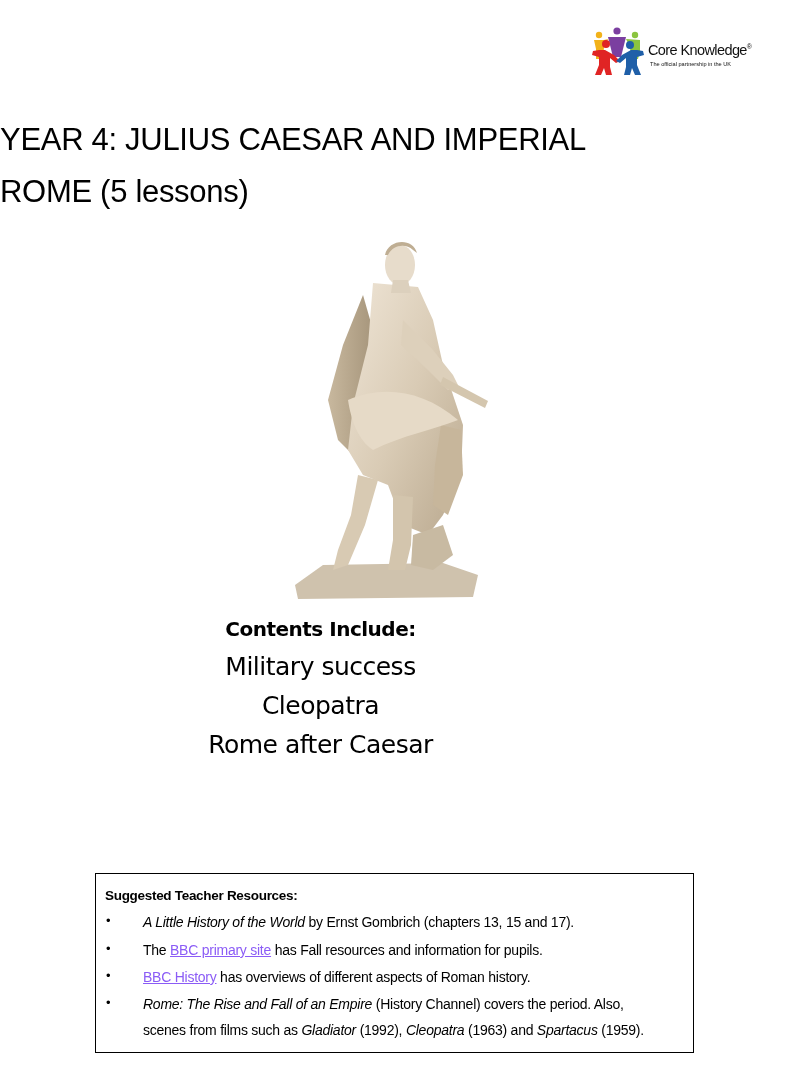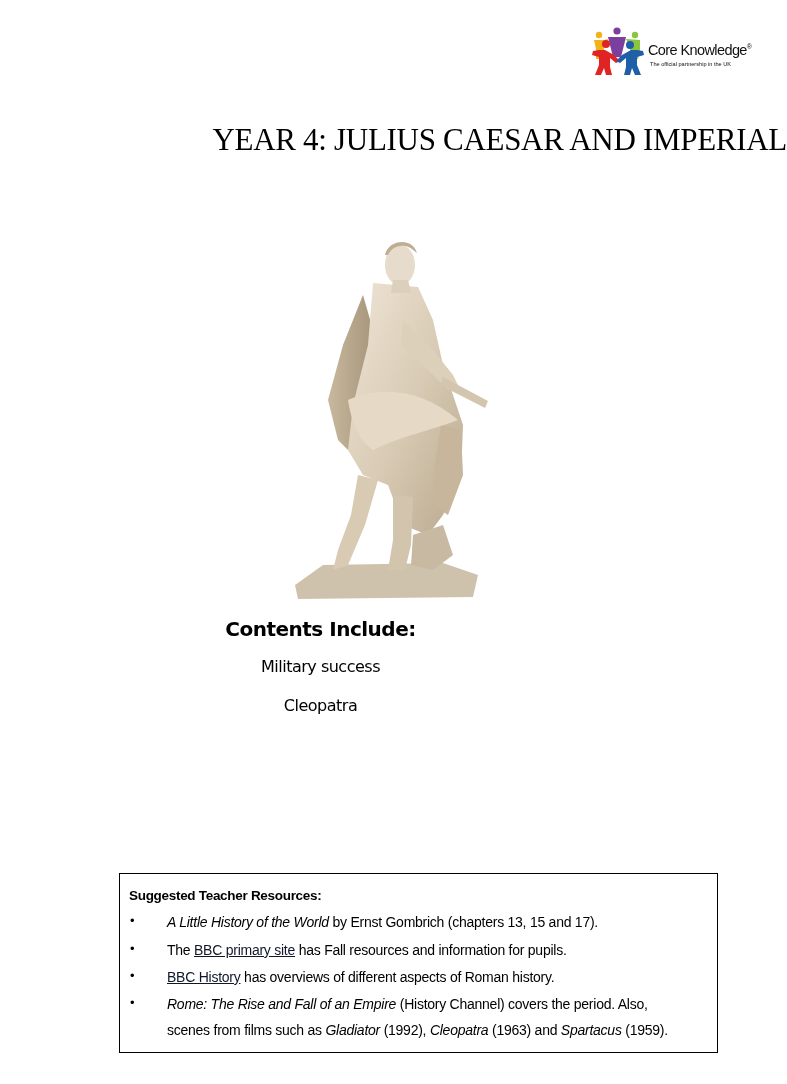--- a/index.html
+++ b/index.html
@@ -4,36 +4,36 @@
 <style>
   html, body { margin: 0; padding: 0; background: #ffffff; }
   body { width: 787px; height: 1084px; position: relative; overflow: hidden; font-family: "Liberation Sans", sans-serif; color: #000; }
 
   .logo { position: absolute; left: 590px; top: 25px; width: 165px; height: 50px; }
   .logo-figures { position: absolute; left: 0; top: 0; width: 56px; height: 50px; }
   .logo-name { position: absolute; left: 58px; top: 17px; font-family: "Liberation Sans", sans-serif; font-size: 14.5px; letter-spacing: -0.6px; color: #111; white-space: nowrap; }
   .logo-reg { font-size: 7px; vertical-align: super; }
   .logo-tag { position: absolute; left: 60px; top: 36px; font-size: 5.6px; color: #111; white-space: nowrap; }
 
-  .title { position: absolute; left: 0; width: 787px; top: 114px; text-align: right; font-family: Liberation Serif, serif; font-size: 31px; line-height: 52px; letter-spacing: -0.3px; }
+  .title { position: absolute; left: 0; width: 787px; top: 114px; text-align: left; font-family: Liberation Sans, sans-serif; font-size: 31px; line-height: 52px; letter-spacing: -0.3px; }
   .title div { white-space: nowrap; }
 
   .statue { position: absolute; left: 293px; top: 225px; width: 205px; height: 375px; }
 
   .contents { position: absolute; left: 0; width: 641px; top: 612px; text-align: center; font-family: "DejaVu Sans", sans-serif; }
   .contents-heading { font-weight: bold; font-size: 20px; height: 35px; line-height: 35px; letter-spacing: -0.5px; }
-  .contents-item { font-size: 16px; height: 39px; line-height: 39px; letter-spacing: -0.5px; }
+  .contents-item { font-size: 25px; height: 39px; line-height: 39px; letter-spacing: -0.5px; }
 
-  .resources { position: absolute; left: 95px; top: 873px; width: 599px; height: 180px; border: 1.5px solid #000; box-sizing: border-box; font-family: "Liberation Sans", sans-serif; font-size: 14px; margin-left: 24px; }
+  .resources { position: absolute; left: 95px; top: 873px; width: 599px; height: 180px; border: 1.5px solid #000; box-sizing: border-box; font-family: "Liberation Sans", sans-serif; font-size: 14px; }
   .res-heading { position: absolute; left: 9px; top: 14px; font-weight: bold; font-size: 13.5px; letter-spacing: -0.3px; }
   .res-item { position: absolute; left: 0; width: 590px; }
   .bullet { position: absolute; left: 10px; top: 0; font-size: 13px; }
   .res-text { position: absolute; left: 47px; width: 545px; line-height: 26px; letter-spacing: -0.25px; }
   .res-text i { font-style: italic; }
-  .link { color: #0f172a; text-decoration: underline; cursor: pointer; }
+  .link { color: #8b5cf6; text-decoration: underline; cursor: pointer; }
 </style>
 </head>
 <body>
 
 <div class="logo">
   <svg class="logo-figures" viewBox="0 0 56 50">
 
     <circle cx="27" cy="6" r="3.6" fill="#7b3fa0"></circle>
     <path d="M18 12 L36 12 L33 24 L31 32 L23 32 L21 24 Z" fill="#7b3fa0"></path>
 
@@ -48,20 +48,21 @@
 
     <circle cx="40" cy="20" r="4" fill="#1f5fa8"></circle>
     <path d="M53 26 L47 25 L41 25 L32 30 L26 36 L30 38 L36 33 L36 42 L34 50 L40 50 L42 43 L45 50 L51 50 L47 40 L47 32 L54 30 Z" fill="#1f5fa8"></path>
   </svg>
   <div class="logo-name"><span>Core Knowledge</span><span class="logo-reg">®</span></div>
   <div class="logo-tag">The official partnership in the UK</div>
 </div>
 
 <div class="title">
   <div>YEAR 4: JULIUS CAESAR AND IMPERIAL</div>
+  <div>ROME (5 lessons)</div>
 </div>
 
 <svg class="statue" viewBox="0 0 205 375">
   <defs>
     <linearGradient id="stone" x1="0" y1="0" x2="1" y2="1">
       <stop offset="0" stop-color="#efe5d6"></stop>
       <stop offset="0.5" stop-color="#d9cbb5"></stop>
       <stop offset="1" stop-color="#b9a88e"></stop>
     </linearGradient>
     <linearGradient id="stoneDark" x1="0" y1="0" x2="1" y2="0">
@@ -91,20 +92,21 @@
   <path d="M65 250 L85 255 L72 300 L55 340 L40 345 L45 325 L58 290 Z" fill="#d8cab3"></path>
   <path d="M100 270 L120 272 L118 320 L112 345 L95 345 L100 315 Z" fill="#d3c5ad"></path>
 
   <path d="M120 310 L150 300 L160 330 L140 345 L118 340 Z" fill="#c8baa2"></path>
 </svg>
 
 <div class="contents">
   <div class="contents-heading">Contents Include:</div>
   <div class="contents-item">Military success</div>
   <div class="contents-item">Cleopatra</div>
+  <div class="contents-item">Rome after Caesar</div>
 </div>
 
 <div class="resources">
   <div class="res-heading">Suggested Teacher Resources:</div>
 
   <div class="res-item" style="top:35px;">
     <span class="bullet" style="top:4px;">•</span>
     <div class="res-text"><i>A Little History of the World</i><span> by Ernst Gombrich (chapters 13, 15 and 17).</span></div>
   </div>
 

